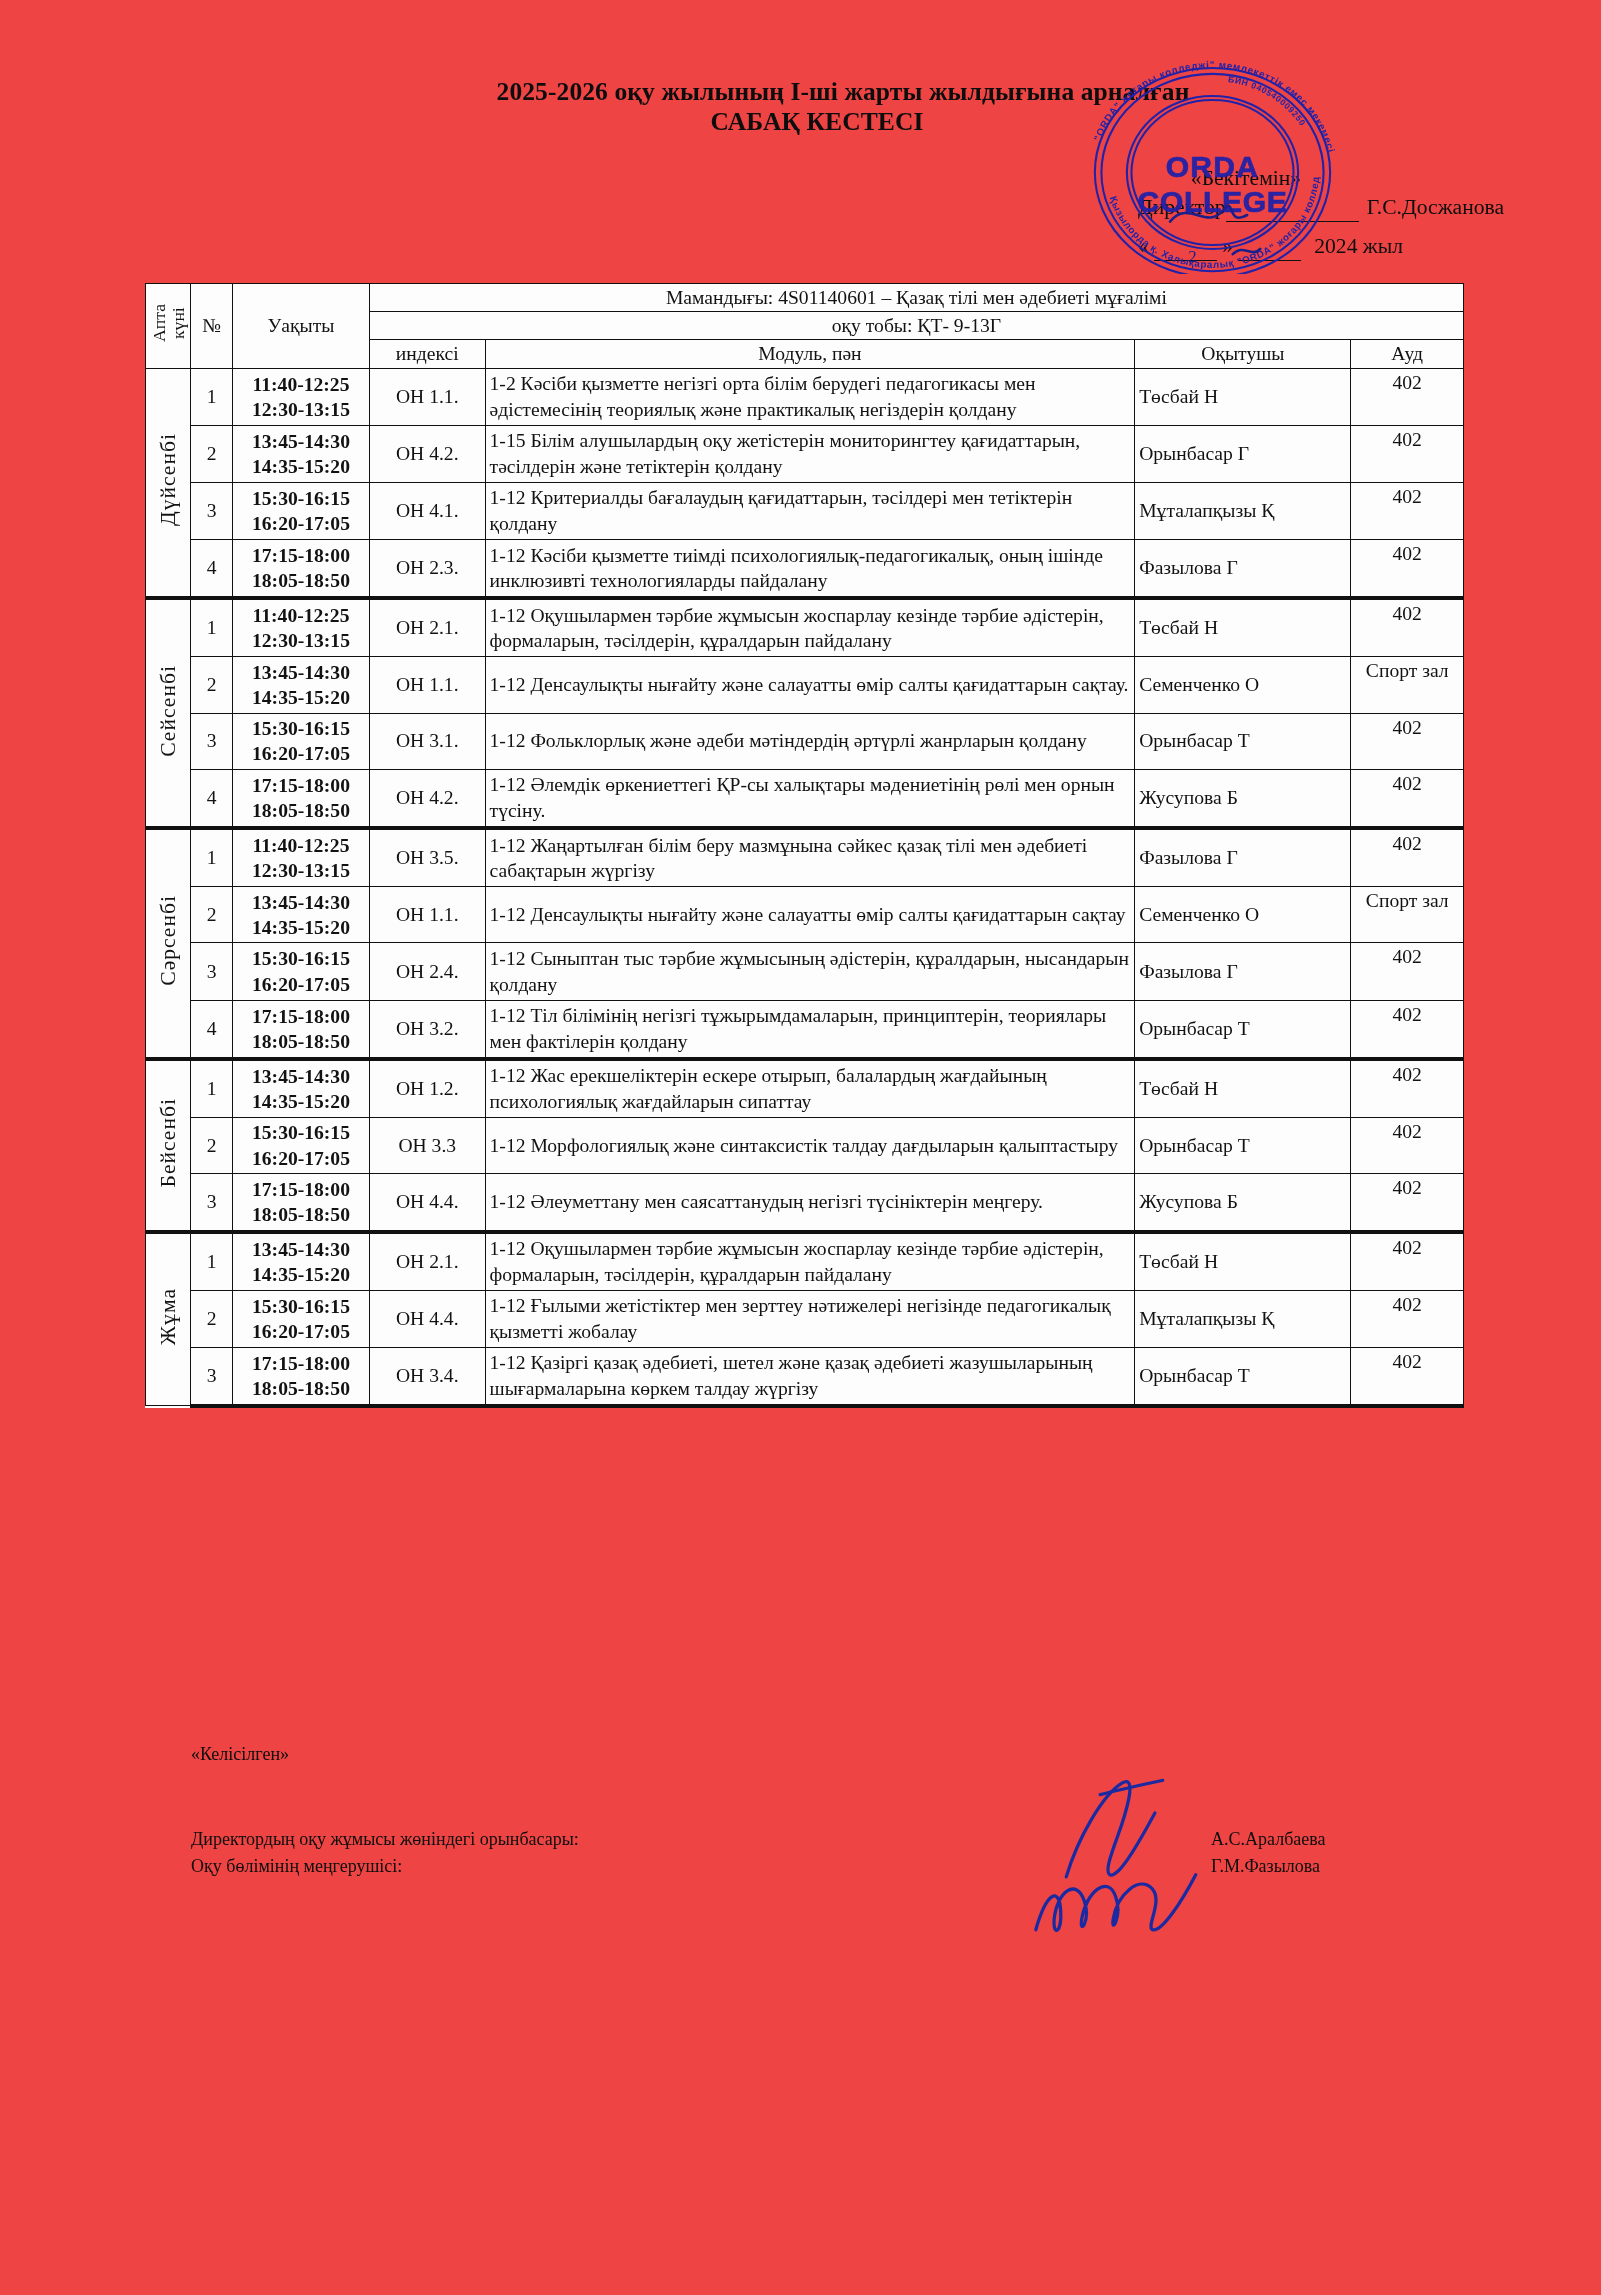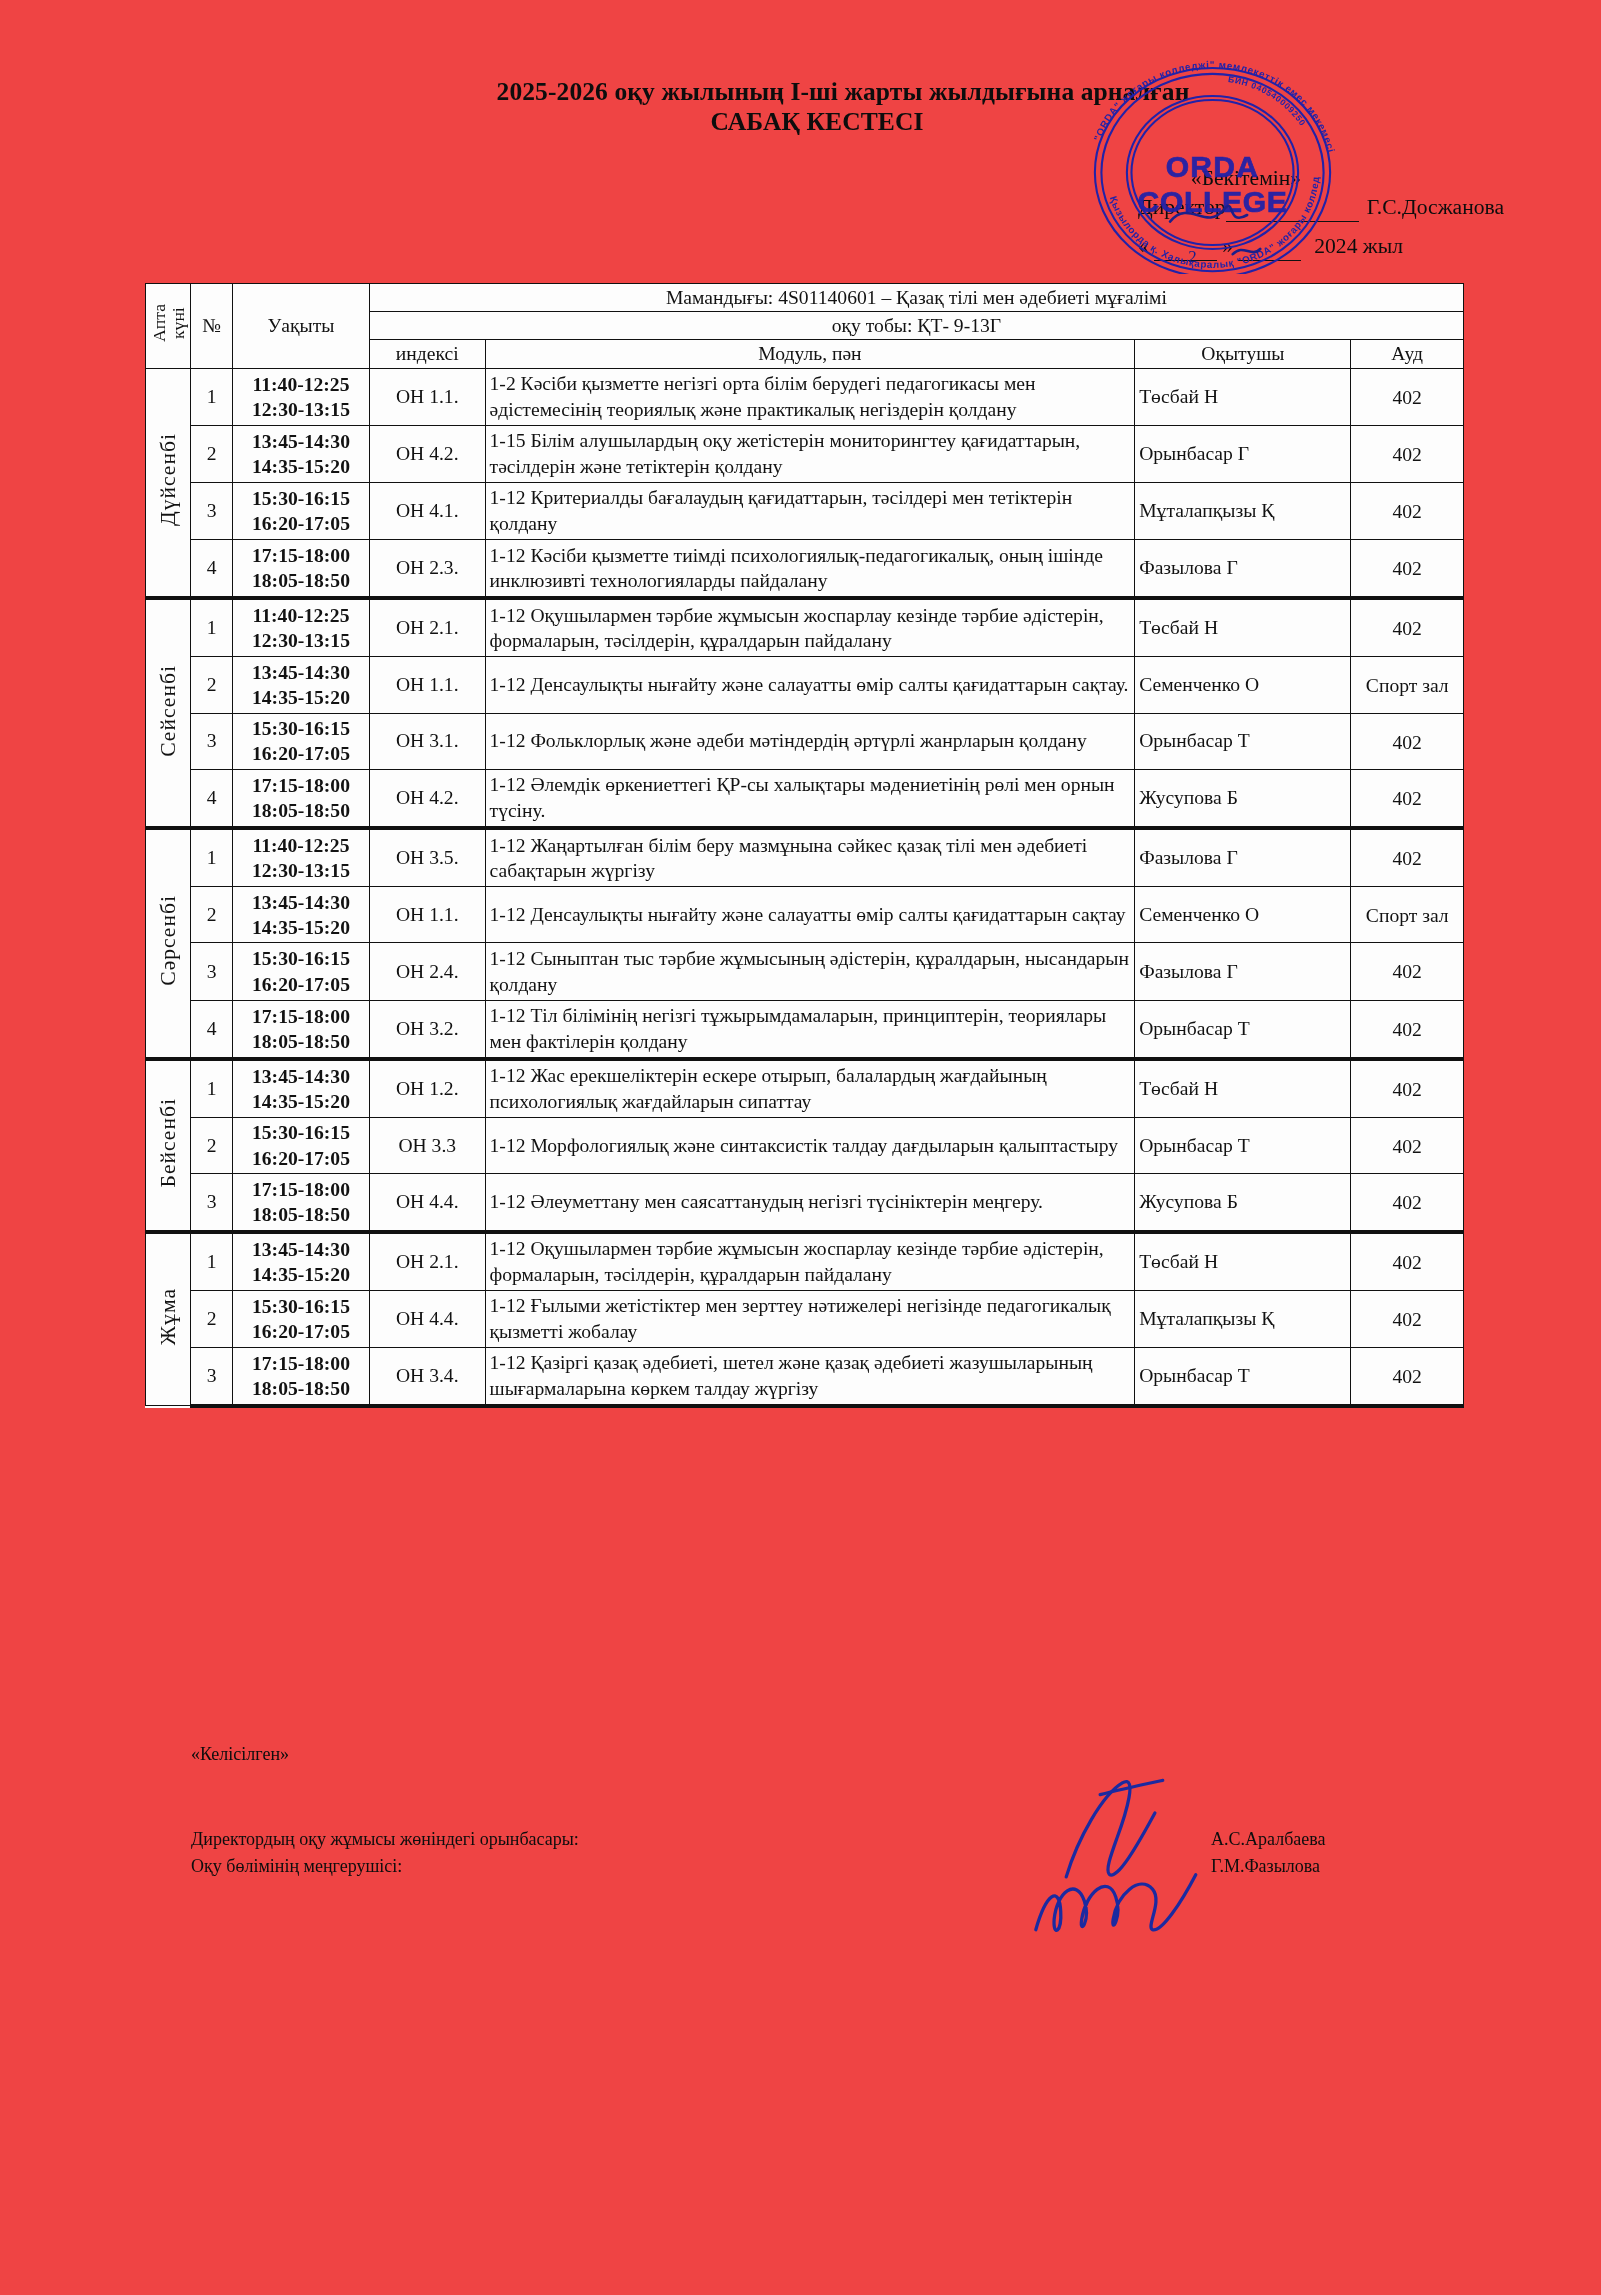--- a/index.html
+++ b/index.html
@@ -79,21 +79,21 @@
     writing-mode:vertical-rl;transform:rotate(180deg);
     display:inline-block;font-size:17.7px;line-height:1.05;text-align:center;
     white-space:nowrap;
   }
   td.num{text-align:center;font-size:20px;}
   td.time{text-align:center;font-weight:bold;font-size:19px;line-height:1.28;white-space:nowrap;}
   td.idx{text-align:center;font-size:19.6px;white-space:nowrap;}
   td.mod{text-align:left;font-size:19.3px;line-height:1.30;padding:3.9px 6.5px 3.9px 7.9px;}
   td.tch{text-align:left;font-size:19.6px;padding-left:10.5px;white-space:nowrap;}
   td.room{text-align:center;font-size:19.6px;line-height:1.18;}
-  td.room.top{vertical-align:top;padding-top:17px;}
+  td.room.top{vertical-align:top;padding-top:2px;}
 
   tr.daysep > td{border-top:4.6px solid #111;}
   tr.daysep-bottom > td{border-bottom:4.6px solid #111;}
 
   .spec{text-align:center;font-size:21px;}
   .grp{text-align:center;font-size:21px;}
 
   
   .footer{position:absolute;left:191px;top:1741px;width:1243px;font-size:18px;line-height:1.5;}
   .footer .agreed{margin-bottom:58px;}

